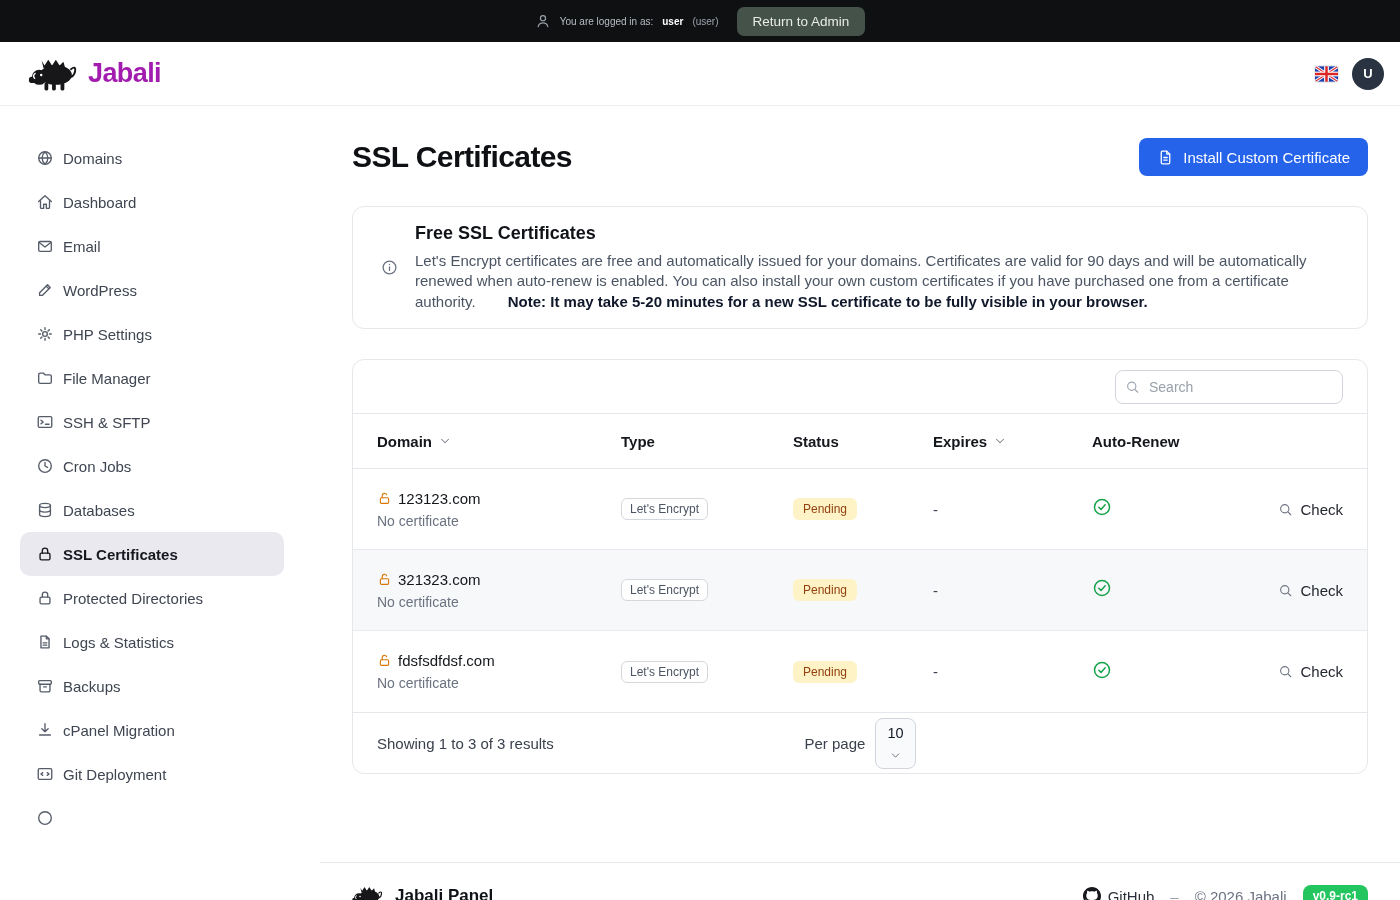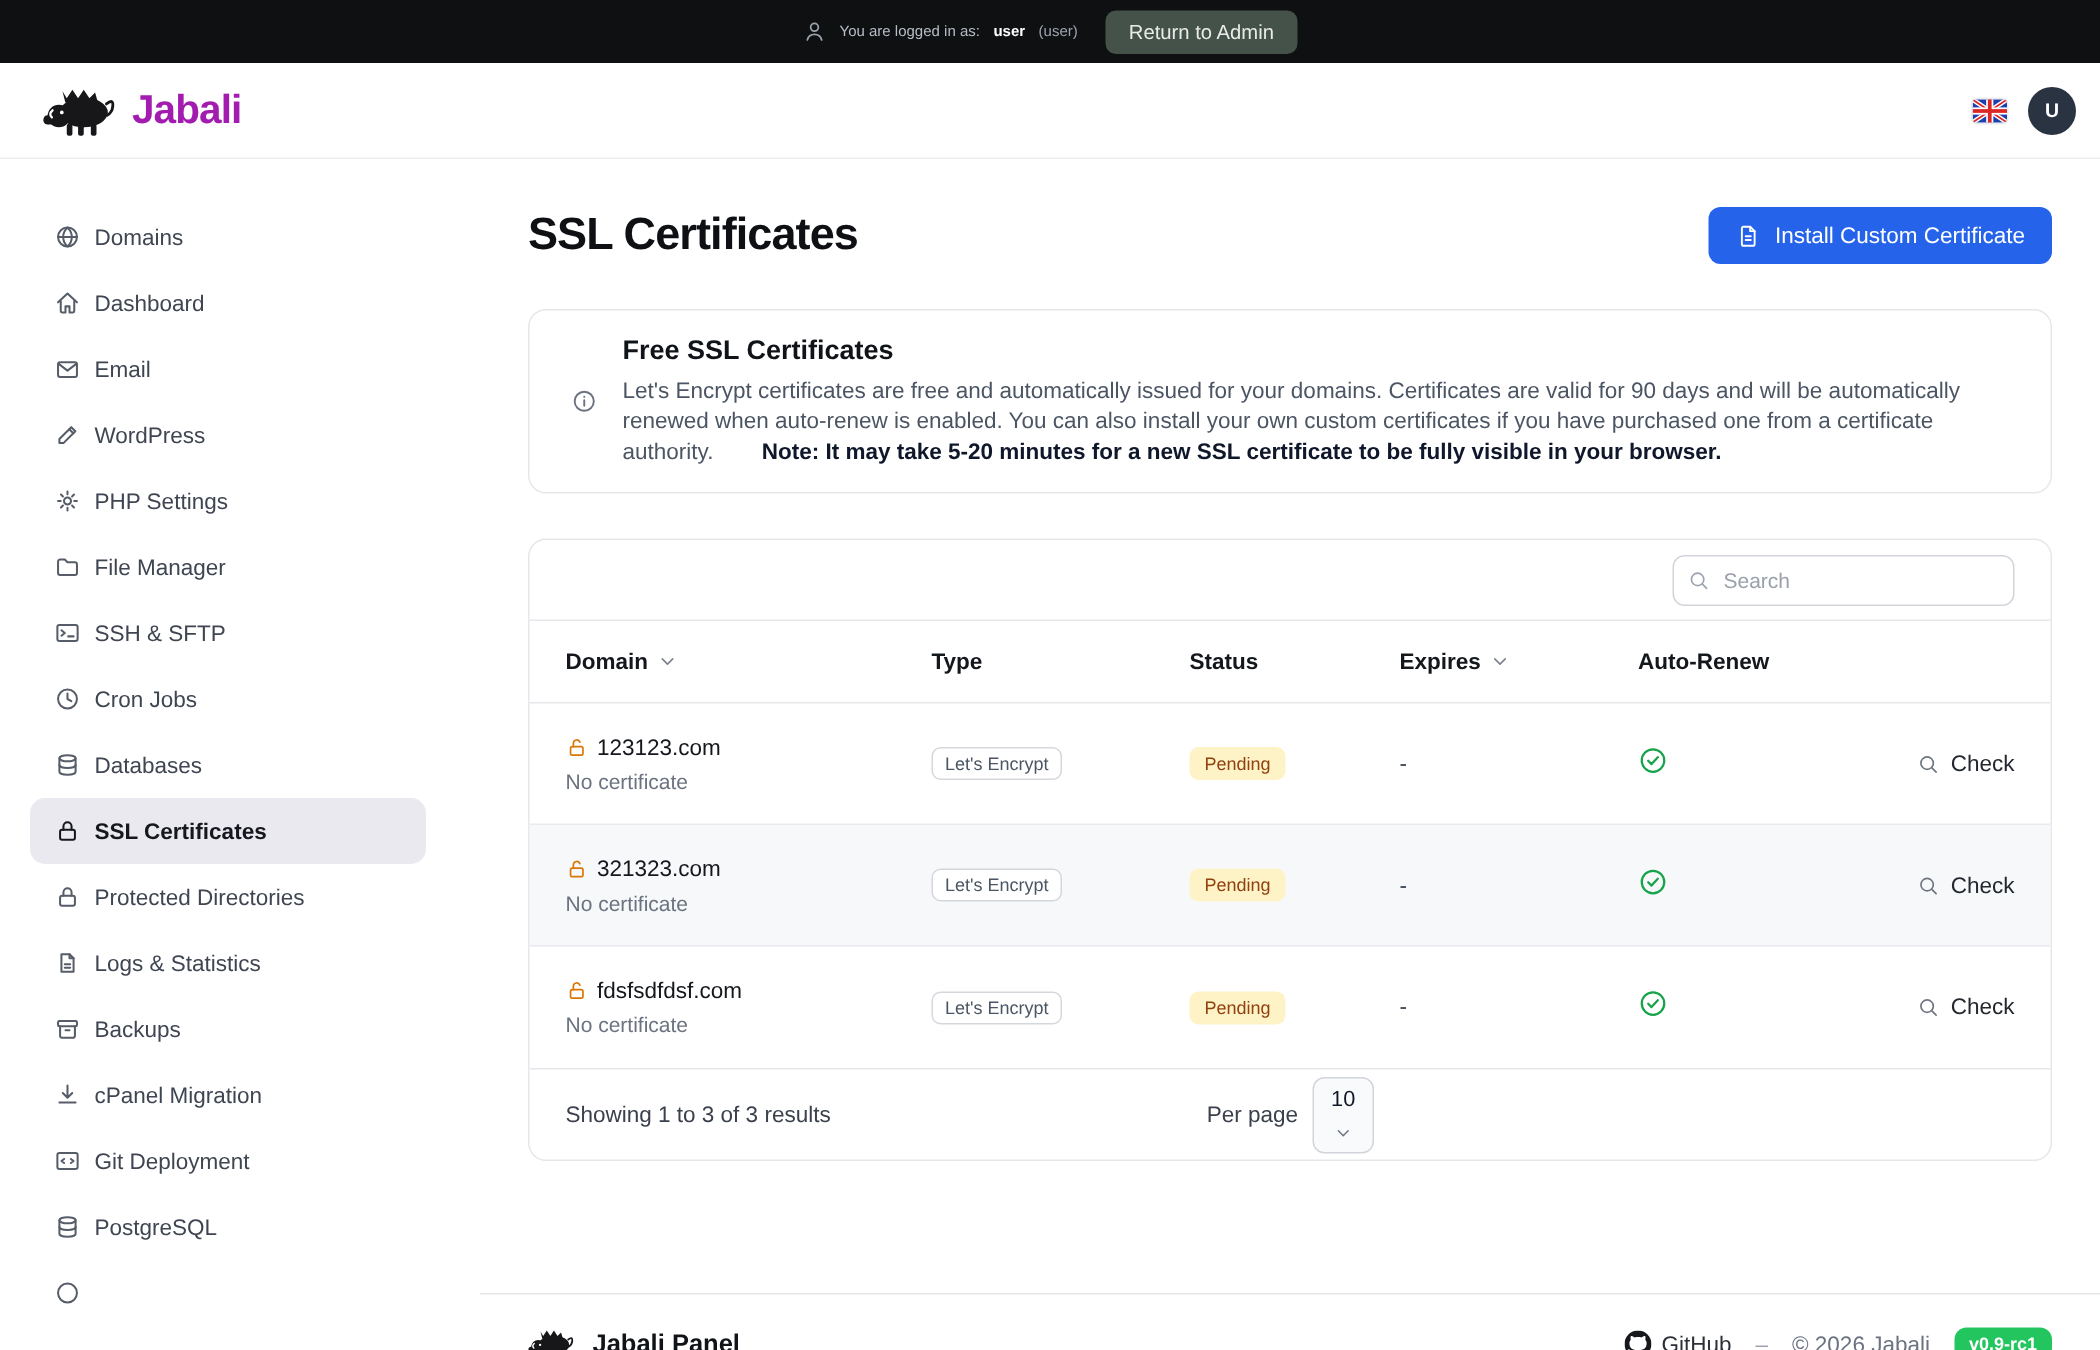--- a/index.html
+++ b/index.html
@@ -335,30 +335,20 @@
           <svg viewBox="0 0 20 20" fill="none" stroke="currentColor" stroke-width="1.5" stroke-linecap="round" stroke-linejoin="round" width="100%" height="100%">
             <rect x="2.5" y="4" width="15" height="12" rx="1.5"></rect>
             <path d="M7.5 8.5 5.5 10l2 1.5M12.5 8.5l2 1.5-2 1.5"></path>
           </svg>
         </span>
     <span class="side-label">Git Deployment</span>
   </div>
       <div class="side-item">
     <span class="side-icon">
           <svg viewBox="0 0 20 20" fill="none" stroke="currentColor" stroke-width="1.5" stroke-linecap="round" stroke-linejoin="round" width="100%" height="100%">
-            <ellipse cx="10" cy="5" rx="6" ry="2.3"></ellipse>
-            <path d="M4 5v10c0 1.3 2.7 2.3 6 2.3s6-1 6-2.3V5"></path>
-            <path d="M4 10c0 1.3 2.7 2.3 6 2.3s6-1 6-2.3"></path>
-          </svg>
-        </span>
-    <span class="side-label">PostgreSQL</span>
-  </div>
-      <div class="side-item">
-    <span class="side-icon">
-          <svg viewBox="0 0 20 20" fill="none" stroke="currentColor" stroke-width="1.5" stroke-linecap="round" stroke-linejoin="round" width="100%" height="100%">
             <circle cx="10" cy="10" r="7"></circle>
           </svg>
         </span>
     <span class="side-label"></span>
   </div>
     </div>
 
   <div class="main">
 
     <div class="page-head">

